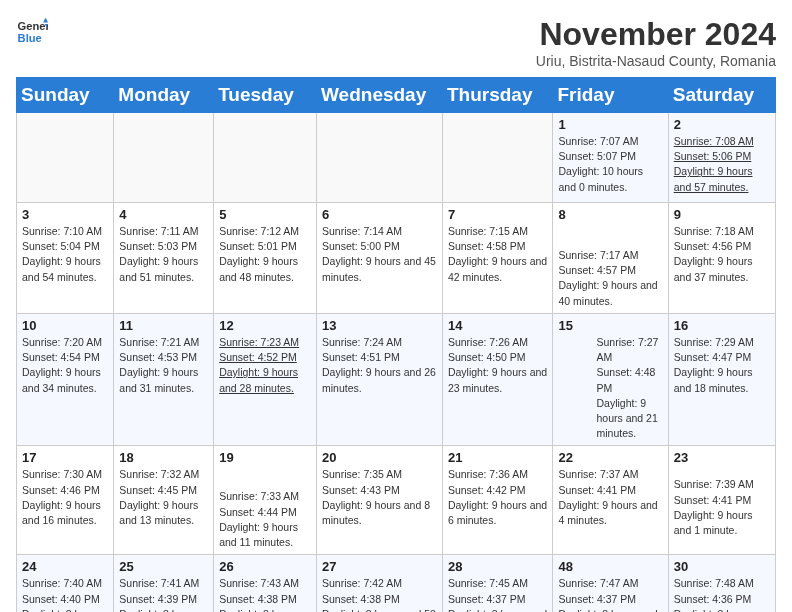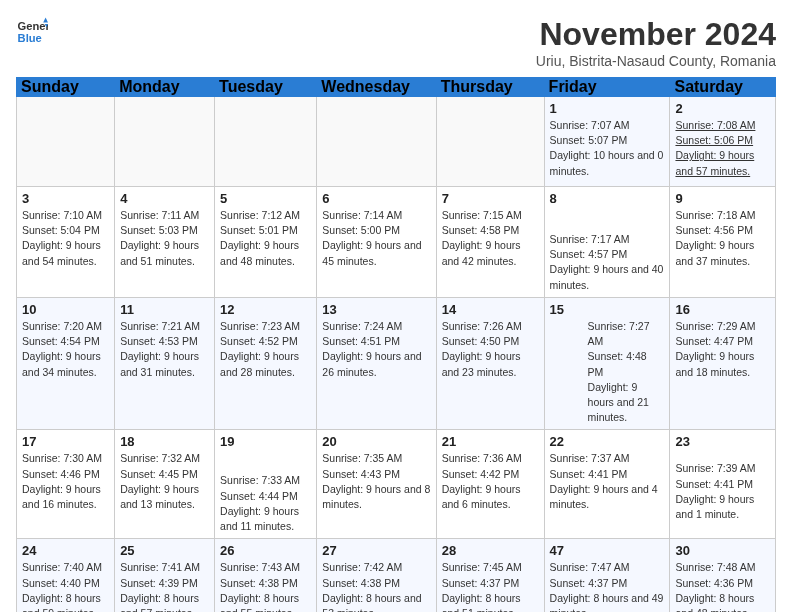--- a/index.html
+++ b/index.html
@@ -37,24 +37,24 @@
       font-size: 14px;
       color: #555;
     }
     table {
       width: 100%;
       border-collapse: collapse;
       font-size: 11px;
     }
     thead tr th {
       background-color: #2a7dd4;
-      color: #000000;
-      padding: 0 4px;
+      color: #ffffff;
+      padding: 6px 4px;
       text-align: left;
-      font-size: 16px;
+      font-size: 19px;
       font-weight: bold;
       border: 1px solid #2a7dd4;
     }
     tbody tr td {
       border: 1px solid #ccc;
       vertical-align: top;
       padding: 4px 5px;
       min-height: 80px;
       height: 90px;
       background: #fff;
@@ -183,21 +183,21 @@
 Daylight: 9 hours and 34 minutes.</div>
         </td>
         <td>
           <span class="day-num">11</span>
           <div class="day-detail" style="white-space: pre-line;">Sunrise: 7:21 AM
 Sunset: 4:53 PM
 Daylight: 9 hours and 31 minutes.</div>
         </td>
         <td>
           <span class="day-num">12</span>
-          <div class="day-detail" style="white-space: pre-line;">Sunrise: 7:23 AM
+          <div class="day-detail" style="white-space: pre-line; text-decoration: underline;">Sunrise: 7:23 AM
 Sunset: 4:52 PM
 Daylight: 9 hours and 28 minutes.</div>
         </td>
         <td>
           <span class="day-num">13</span>
           <div class="day-detail" style="white-space: pre-line;">Sunrise: 7:24 AM
 Sunset: 4:51 PM
 Daylight: 9 hours and 26 minutes.</div>
         </td>
         <td>
@@ -288,21 +288,21 @@
 Sunset: 4:38 PM
 Daylight: 8 hours and 53 minutes.</div>
         </td>
         <td>
           <span class="day-num">28</span>
           <div class="day-detail" style="white-space: pre-line;">Sunrise: 7:45 AM
 Sunset: 4:37 PM
 Daylight: 8 hours and 51 minutes.</div>
         </td>
         <td>
-          <span class="day-num">47</span>
+          <span class="day-num">48</span>
           <div class="day-detail" style="white-space: pre-line;">Sunrise: 7:47 AM
 Sunset: 4:37 PM
 Daylight: 8 hours and 49 minutes.</div>
         </td>
         <td>
           <span class="day-num">30</span>
           <div class="day-detail" style="white-space: pre-line;">Sunrise: 7:48 AM
 Sunset: 4:36 PM
 Daylight: 8 hours and 48 minutes.</div>
         </td>

